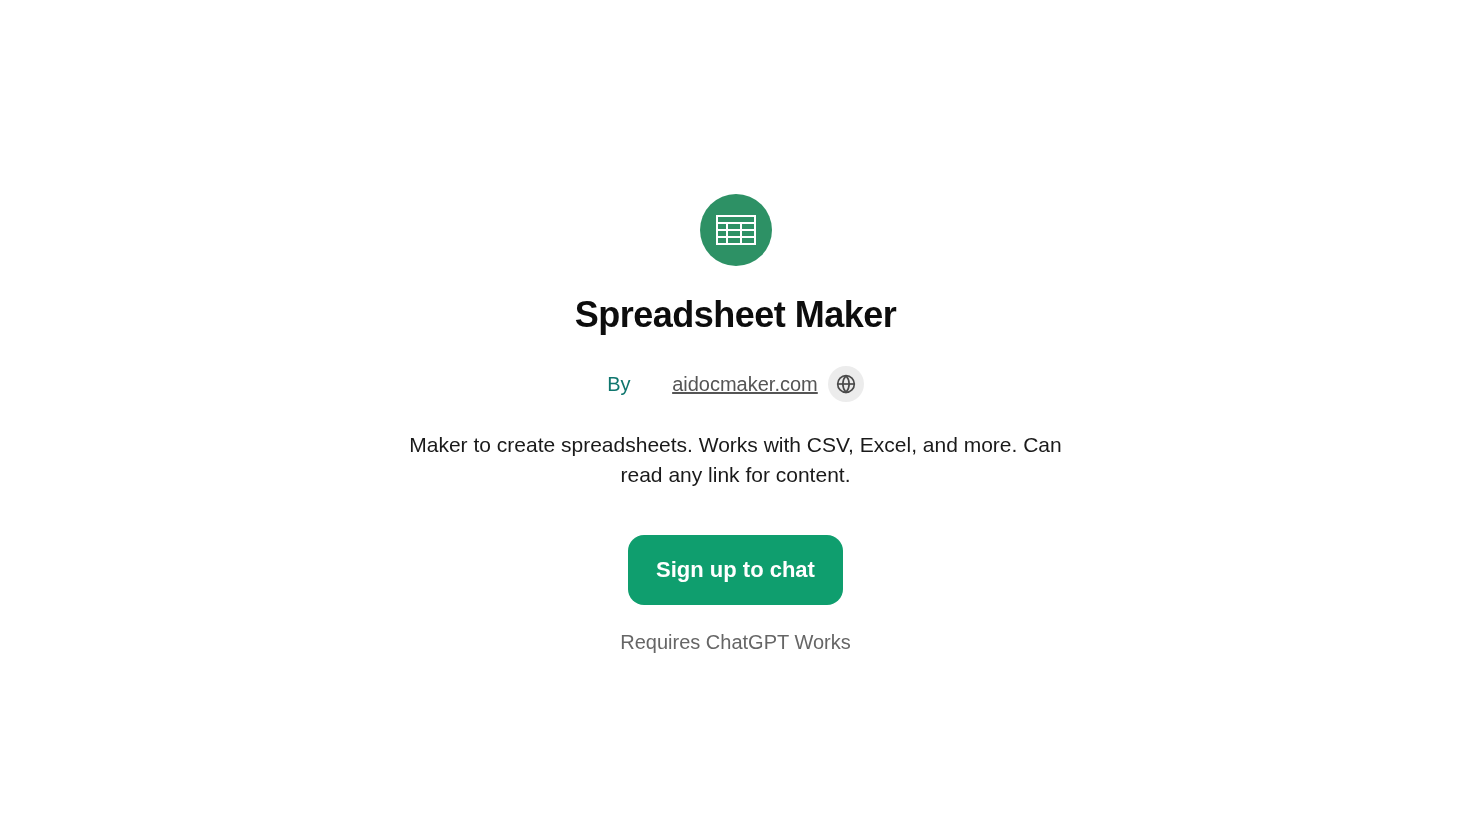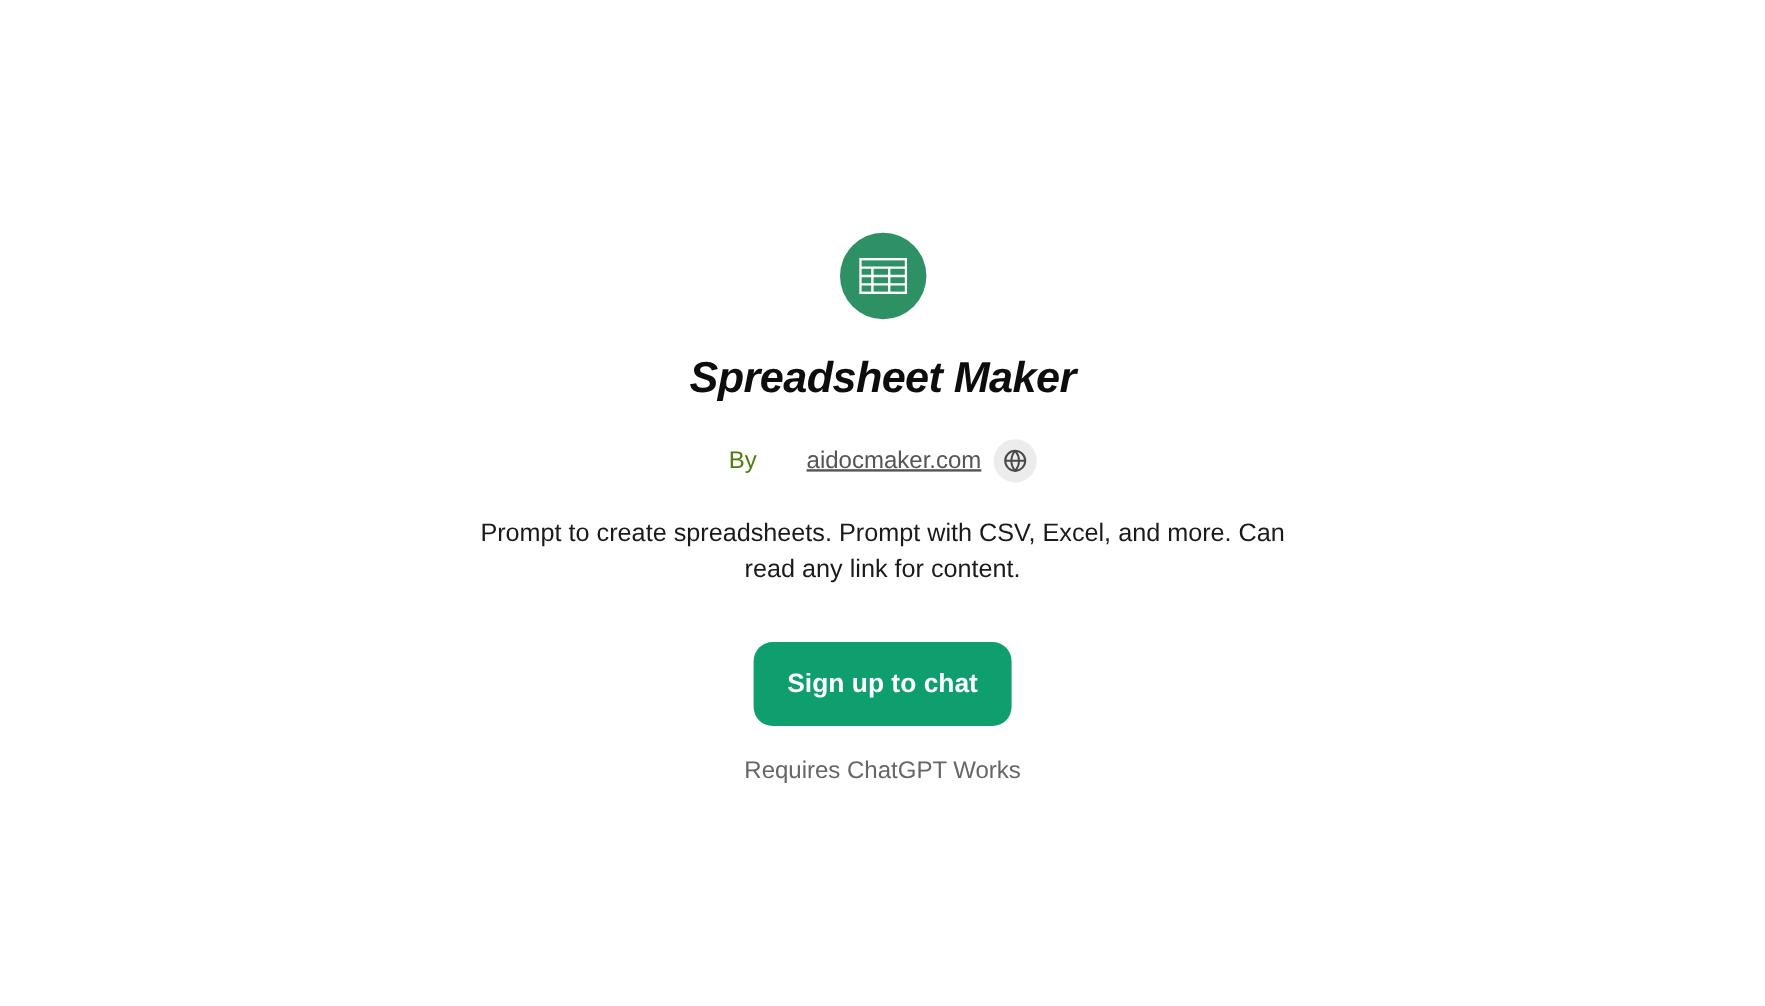--- a/index.html
+++ b/index.html
@@ -26,32 +26,31 @@
       align-items: center;
       justify-content: center;
       margin-bottom: 28px;
     }
     .app-title {
       font-size: 36px;
       font-weight: 600;
       color: #0d0d0d;
       margin-bottom: 30px;
       letter-spacing: -0.5px;
-      font-style: italic;
     }
     .author-row {
       display: flex;
       align-items: center;
       gap: 10px;
       margin-bottom: 28px;
       font-size: 20px;
       color: #666666;
     }
     .author-by {
-      color: #4d7c0f;
+      color: #0f766e;
       margin-top: 42px;
     }
     .author-link {
       color: #555555;
       text-decoration: underline;
       cursor: pointer;
       margin-left: 36px;
     }
     .globe-badge {
       width: 36px;
@@ -108,17 +107,17 @@
   </span>
   <span class="globe-badge">
     <svg width="20" height="20" viewBox="0 0 24 24" fill="none" stroke="#4a4a4a" stroke-width="2">
       <circle cx="12" cy="12" r="10"></circle>
       <line x1="2" y1="12" x2="22" y2="12"></line>
       <path d="M12 2 a15 15 0 0 1 0 20 a15 15 0 0 1 0 -20"></path>
     </svg>
   </span>
 </div>
 
-<p class="description">Prompt to create spreadsheets. Prompt with CSV, Excel, and more. Can read any link for content.</p>
+<p class="description">Maker to create spreadsheets. Works with CSV, Excel, and more. Can read any link for content.</p>
 
 <button class="signup-button">Sign up to chat</button>
 
 <div class="requirement">Requires ChatGPT Works</div>
 
 </body></html>

